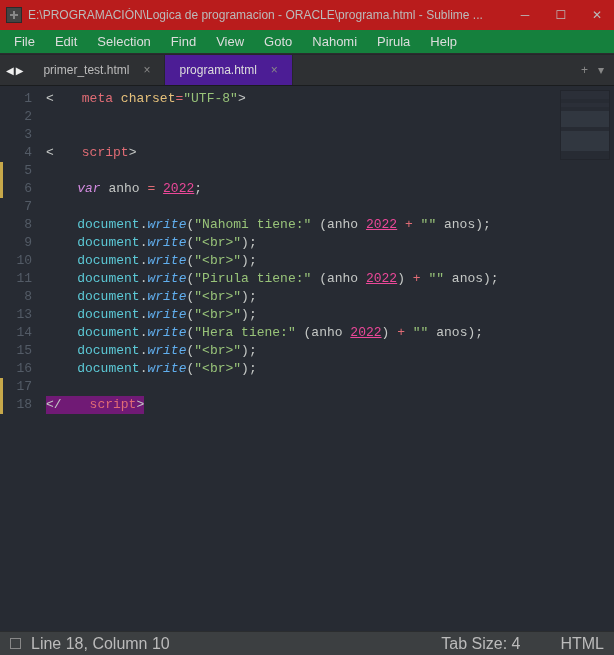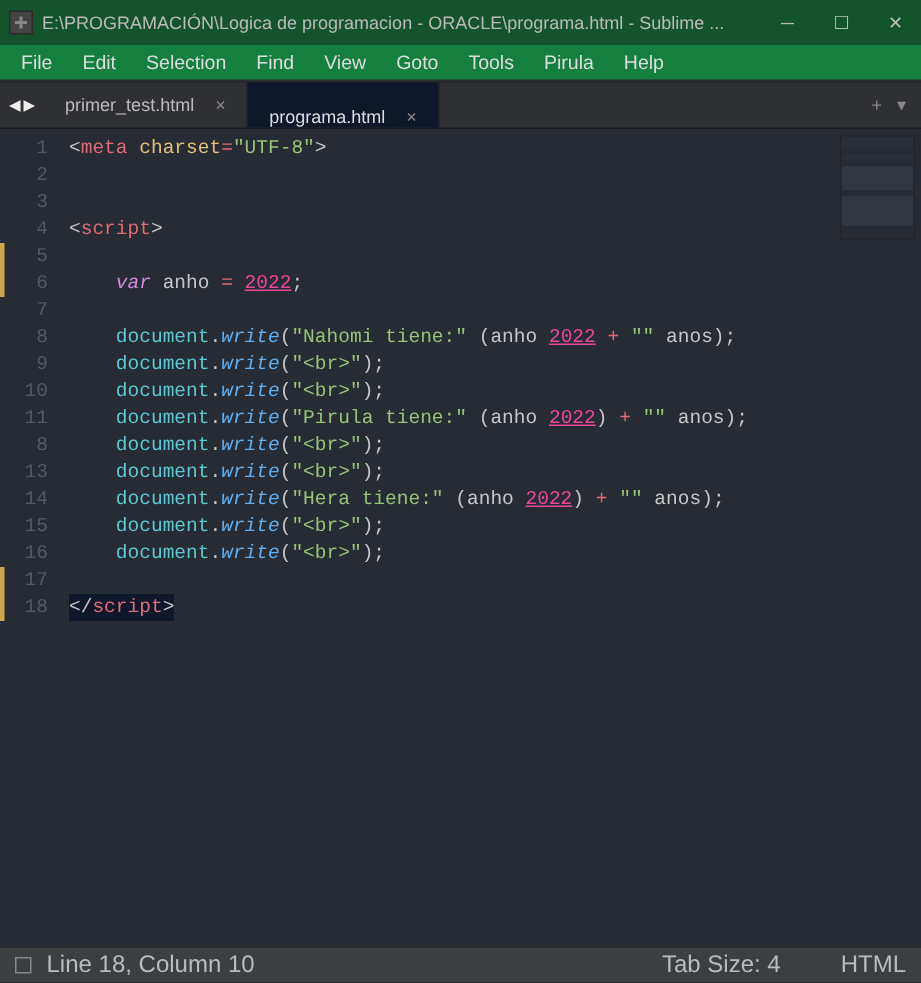--- a/index.html
+++ b/index.html
@@ -8,21 +8,21 @@
     background: #1e1e1e;
     width: 614px;
     height: 655px;
     overflow: hidden;
     color: #cccccc;
     font-size: 13px;
     user-select: none;
   }
   .titlebar {
     height: 30px;
-    background: #14532d;
+    background: #b91c1c;
     display: flex;
     align-items: center;
     padding: 12px 6px;
     color: #bbbbbb;
     font-size: 12px;
   }
   .titlebar .icon {
     width: 16px;
     height: 16px;
     background: #444444;
@@ -78,23 +78,22 @@
     display: flex;
     align-items: center;
     padding: 0 14px;
     color: #bbbbbb;
     font-size: 12px;
     border-right: 1px solid #25272a;
     position: relative;
     gap:10px;
   }
   .tab.active {
-    background: #0f172a;
+    background: #4c1d95;
     color: #dddddd;
-    align-items: flex-end;
   }
   .tab .close {
     font-size: 12px;
     color: #888888;
     margin-left: 4px;
   }
   .tab-spacer { flex: 1; }
   .tab-right {
     display: flex;
     align-items: center;
@@ -131,26 +130,26 @@
   }
   .code {
     flex: 1;
     padding: 4px 0 0 4px;
     color: #c5c8c6;
     position: relative;
     white-space: pre;
   }
   .code .row { height: 18px; }
   .current-line {
-    background: #0f172a;
+    background: #701a75;
     display: inline-block;
     min-width: 60px;
   }
   .tok-punc { color: #c5c8c6; }
-  .tok-tag { color: #e06c75; }
+  .tok-tag { color: #e06c75; margin-left: 28px; }
   .tok-attr { color: #e5c07b; text-align: center; }
   .tok-op { color: #e06c75; }
   .tok-str { color: #98c379; }
   .tok-key { color: #d28be0; font-style: italic; }
   .tok-obj { color: #5cc9d6; }
   .tok-fn { color: #61afef; font-style: italic; }
   .tok-num { color: #ec4899; text-decoration: underline; }
   .tok-id { color: #c5c8c6; }
   .minimap {
     position: absolute;
@@ -201,21 +200,21 @@
   </div>
 </div>
 
 <div class="menubar" id="menubar">
     <span>File</span>
     <span>Edit</span>
     <span>Selection</span>
     <span>Find</span>
     <span>View</span>
     <span>Goto</span>
-    <span>Tools</span>
+    <span>Nahomi</span>
     <span>Pirula</span>
     <span>Help</span>
   </div>
 
 <div class="tabbar">
   <div class="nav-arrows">
     <span>◀</span>
     <span>▶</span>
   </div>
   <div id="tabs-host" style="display:flex;">

